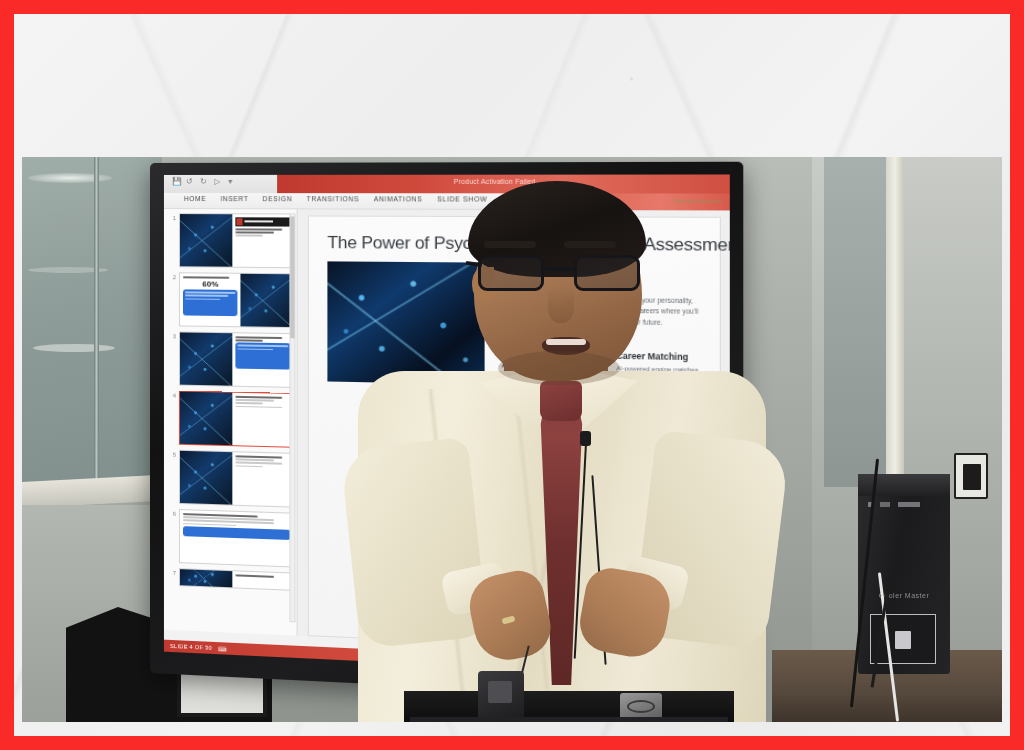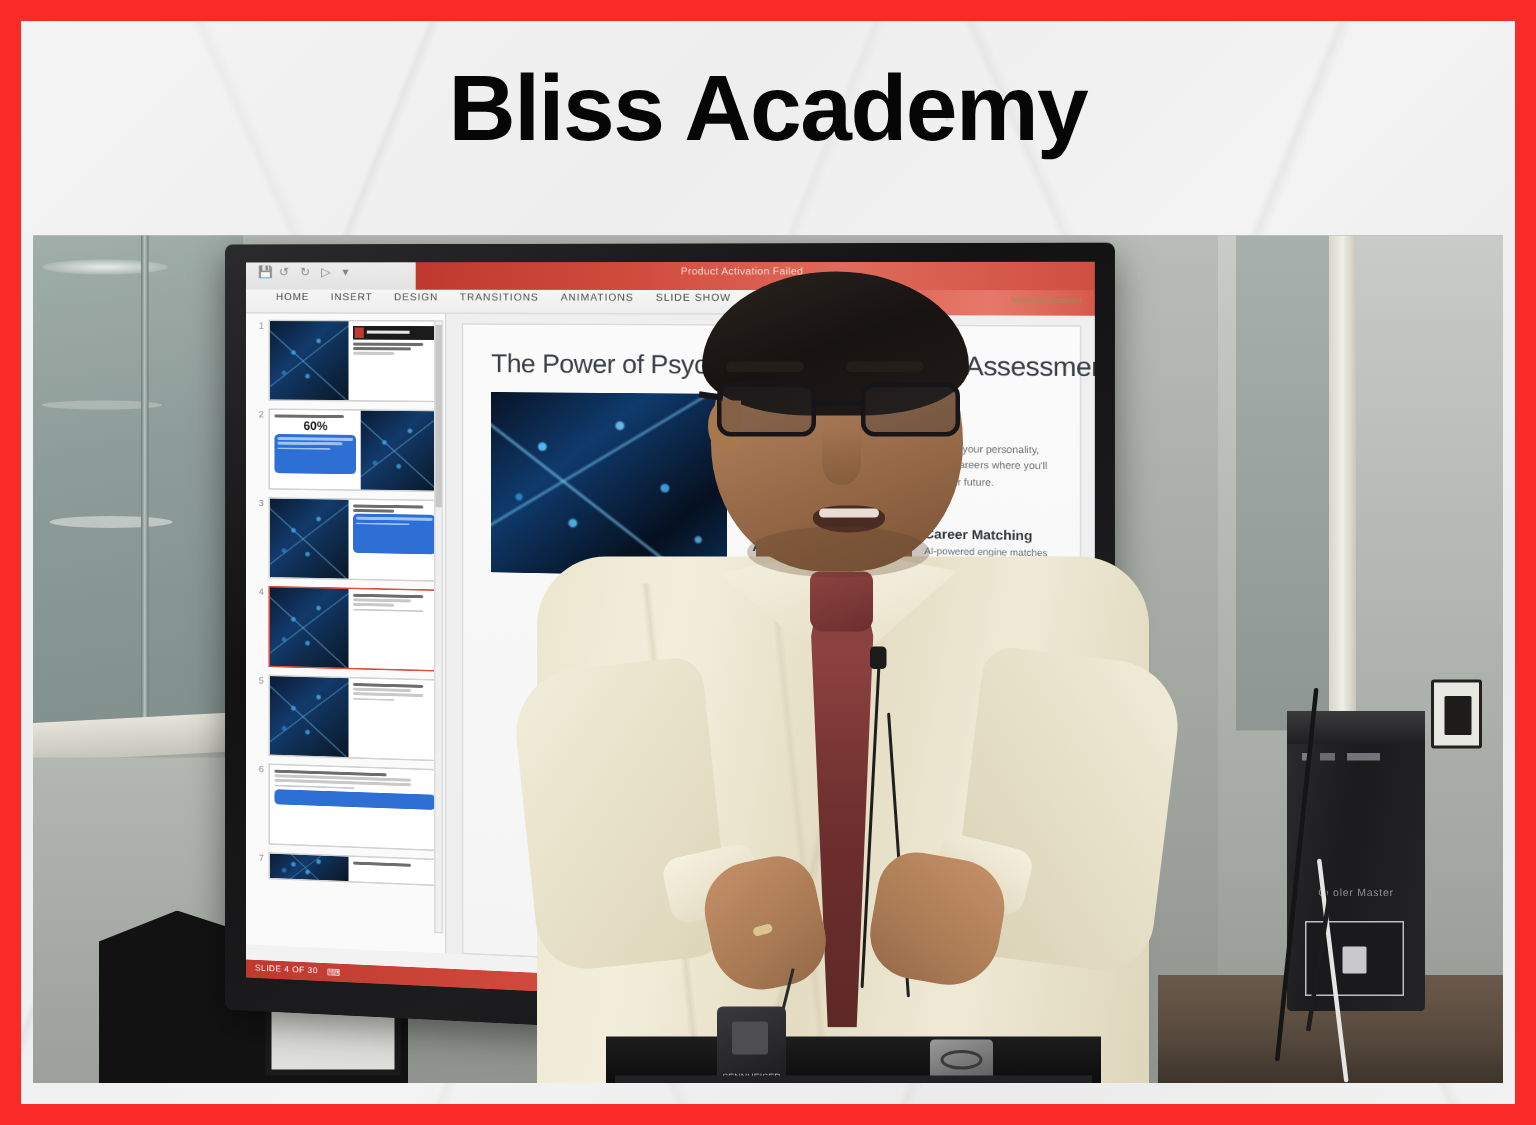--- a/index.html
+++ b/index.html
@@ -540,23 +540,20 @@
     position:absolute; right:120px; bottom:34px; width:2.5px; height:120px;
     background:#1c1c1c; transform:rotate(9deg); z-index:13;
   }
 </style>
 </head>
 <body>
 
 <div id="frame">
   <div id="paper"></div>
 
-  <div id="title-wrap">
-    <div id="title">Bliss Academy</div>
-  </div>
 
   <div id="photo">
     <div class="room"></div>
     <div class="wall-left"></div>
     <div class="glass"></div>
     <div class="glass-div"></div>
     <div class="ceiling-band"></div>
     <div class="wall-lower"></div>
     <div class="wall-right"></div>
     <div class="wall-right-panel"></div>

